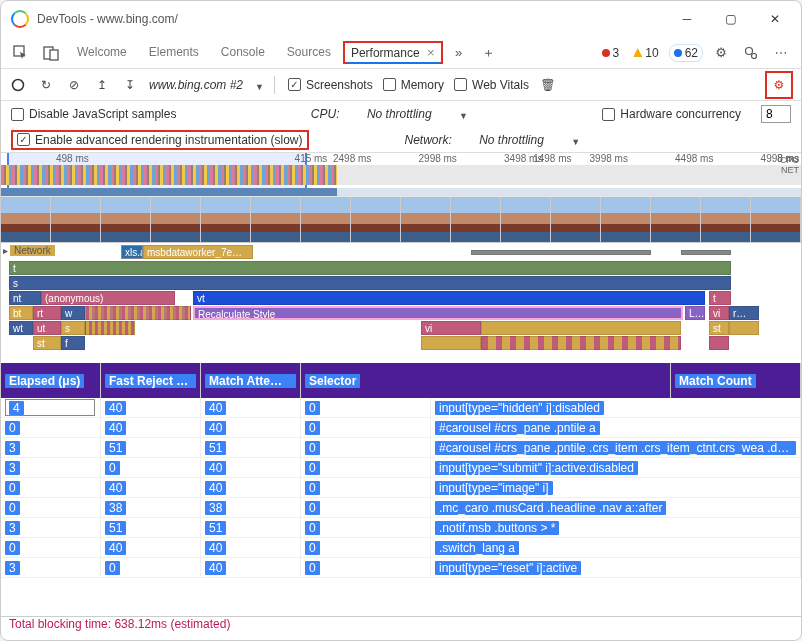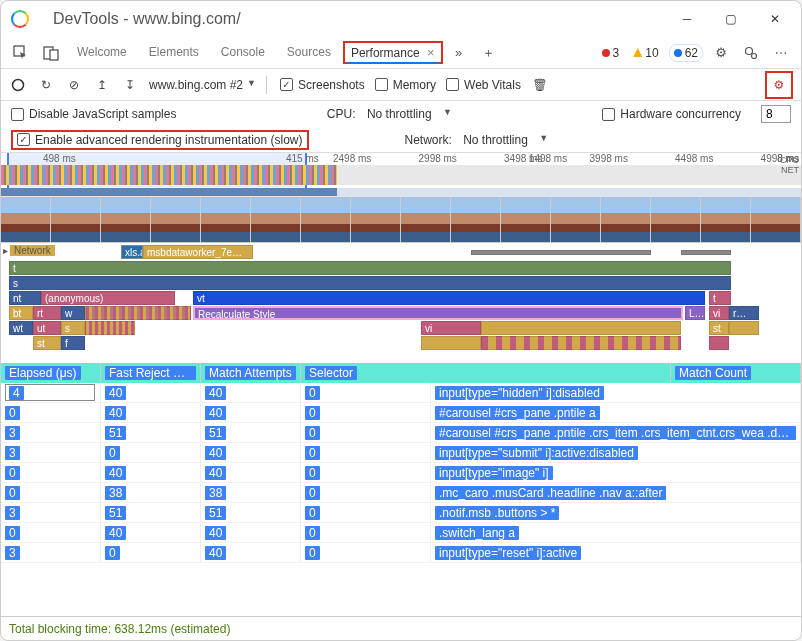--- a/index.html
+++ b/index.html
@@ -2,36 +2,36 @@
 <html><head>
 <meta charset="utf-8">
 <style>
 * { box-sizing: border-box; margin: 0; padding: 0; font-family: "Segoe UI", Arial, sans-serif; }
 body { width: 802px; height: 641px; background: #f3f3f3; overflow: hidden; font-size: 13px; color: #333; }
 
 .window { width: 100%; height: 100%; background: #fff; border: 1px solid #ccc; border-radius: 8px; display: flex; flex-direction: column; }
 
 .titlebar { height: 36px; display: flex; align-items: center; padding: 0 4px 0 10px; }
 .titlebar-icon { width: 18px; height: 18px; border: 2px solid #0a84ff; border-radius: 50%; margin-right: 8px; border-top-color:#47c774;border-right-color:#fbbc04;border-bottom-color:#ea4335;}
-.titlebar-text { flex: 1; font-size: 16px; color: #555; margin-left: 16px; }
+.titlebar-text { flex: 1; font-size: 12px; color: #555; }
 .win-btn { width: 44px; height: 32px; display: flex; align-items: center; justify-content: center; font-size: 12px; color: #333; }
 
 .tabstrip { height: 32px; display: flex; align-items: center; border-bottom: 1px solid #ddd; padding: 0 6px; gap: 2px;}
 .dock-icon { width:22px; height:22px; display:flex; align-items:center; justify-content:center; color:#555; margin:0 3px;}
 .tab { padding: 6px 10px; font-size: 12px; color: #777; border-bottom: 2px solid transparent; white-space:nowrap;}
 .tab.active { color: #333; border-bottom: 2px solid #1a73e8; }
 .tab-close { margin-left:4px; color:#888; font-size:13px;}
 .hl-red { border:2px solid #d93025; padding:2px 2px;}
 .spacer { flex:1; }
 .badge { font-size:12px; padding:1px 4px; border-radius:8px; margin:0 2px; display:inline-flex; align-items:center; gap:3px;}
 .dot { width:8px; height:8px; border-radius:50%; display:inline-block;}
 
 .toolbar { height: 32px; display:flex; align-items:center; padding: 0 8px; gap:10px; border-bottom:1px solid #ddd; font-size:12px; color:#333;}
 .iconbtn { width:18px; height:18px; display:flex; align-items:center; justify-content:center; color:#444; }
-.dd { display:flex; align-items:flex-start; gap:4px; }
+.dd { display:flex; align-items:flex-end; gap:12px;font-style:italic; }
 .dd .tri { font-size:9px; color:#555;}
 .chk { display:flex; align-items:center; gap:5px; }
 .chkbox { width:13px; height:13px; border:1px solid #555; display:inline-flex; align-items:center; justify-content:center; font-size:10px; color:#444; border-radius:2px; background:#fff;}
 .chkbox.checked::after { content:"✓"; }
 .gear-red { border:2px solid #d93025; padding:3px; }
 
 .settings-row { display:flex; align-items:center; padding:2px 10px; gap:20px; font-size:12px; color:#333; min-height:26px;}
 .input-sm { width:30px; height:18px; border:1px solid #999; padding:0 4px; font-size:12px;}
 .hl-adv { border:2px solid #d93025; padding:1px 4px; display:inline-flex; align-items:center; gap:5px;}
 
@@ -52,33 +52,33 @@
 .fblk { position:absolute; height:14px; top:0; padding:0 3px; overflow:hidden; white-space:nowrap; line-height:14px; border:1px solid rgba(0,0,0,0.12);}
 .network-expand { position:absolute; left:2px; top:2px; color:#555; font-size:10px; display:flex; align-items:center; gap:2px;}
 .net-label { background:#d1a94a; padding:0 4px; }
 
 .detail-tabs { height:30px; display:flex; align-items:center; border-top:1px solid #ccc; border-bottom:1px solid #ccc; padding:0 6px; gap:4px;}
 .dtab { padding:5px 10px; font-size:12px; color:#666;}
 .dtab.active { color:#333; }
 .hl-sel { border:2px solid #d93025; }
 
 .table-wrap { flex:1; overflow:hidden; display:flex; flex-direction:column;}
-.thead { display:flex; height:20px; background:#5eead4;}
+.thead { display:flex; height:35px; background:#4c1d95;font-weight:bold;}
 .th { font-size:12px; padding:2px 4px; border-right:1px solid #ccc; display:flex; align-items:center; overflow:hidden;}
 .th-label { background:#3b82f6; color:#fff; padding:0 4px; font-size:12px; border-radius:1px; white-space:nowrap; overflow:hidden; text-overflow:ellipsis;}
 .tbody { overflow-y:auto;}
 .tr { display:flex; height:20px; border-bottom:1px solid #f1f1f1;}
 .td { padding:1px 4px; border-right:1px solid #eee; font-size:12px; display:flex; align-items:center; overflow:hidden;}
 .cell-blue { background:#3b82f6; color:#fff; padding:0 4px; border-radius:1px; white-space:nowrap; overflow:hidden; text-overflow:ellipsis;}
 .cell-edit { border:1px solid #888; width:90px; height:17px; padding:0 3px; display:flex; align-items:center;}
 .cell-edit .cell-blue { background:#3b82f6; }
 
 .col-e { width:100px;} .col-f { width:100px;} .col-ma { width:100px;} .col-mc { width:130px;} .col-s { flex:1;}
 
-.statusbar { height:24px; border-top:1px solid #ccc; display:flex; align-items:center; padding:0 8px; font-size:12px; color:#4d7c0f;}
+.statusbar { height:24px; border-top:1px solid #ccc; display:flex; align-items:flex-start; padding:0 8px; font-size:12px; color:#be185d;}
 </style>
 </head>
 <body>
 
 <div class="window">
 
   <div class="titlebar">
     <div class="titlebar-icon"></div>
     <div class="titlebar-text">DevTools - www.bing.com/</div>
     <div class="win-btn">─</div>
@@ -189,21 +189,21 @@
           <span>Enable advanced rendering instrumentation (slow)</span>
         </label>
     </span>
     <div style="width:56px"></div>
     <div class="dd"><span>Network:</span>&nbsp;<span>No throttling</span>&nbsp;<span class="tri">▼</span></div>
     <div class="spacer"></div>
   </div>
 
   <div class="overview">
     <div class="ov-sel"></div>
-    <div class="ov-ticks" style="left:40px;">
+    <div class="ov-ticks" style="left:53px;">
       <span>498 ms</span>
         <span>415 ms</span>
         <span>1498 ms</span>
         <span>8 ms</span>
     </div>
     <div class="ov-ticks" style="left:330px">
       <span>2498 ms</span>
         <span>2998 ms</span>
         <span>3498 ms</span>
         <span>3998 ms</span>

